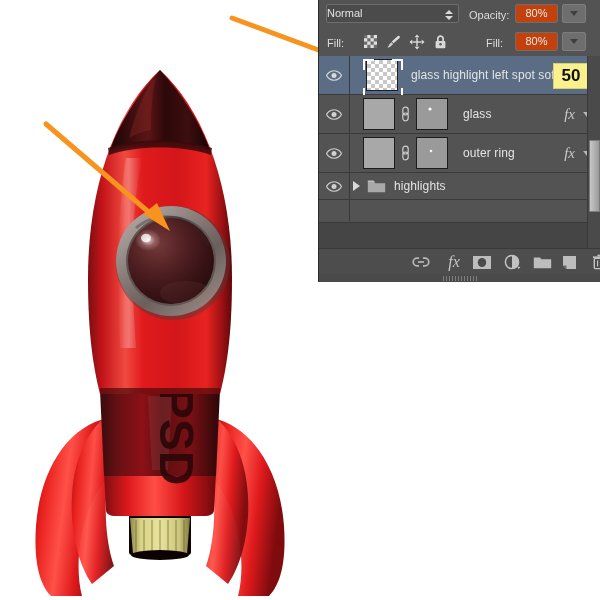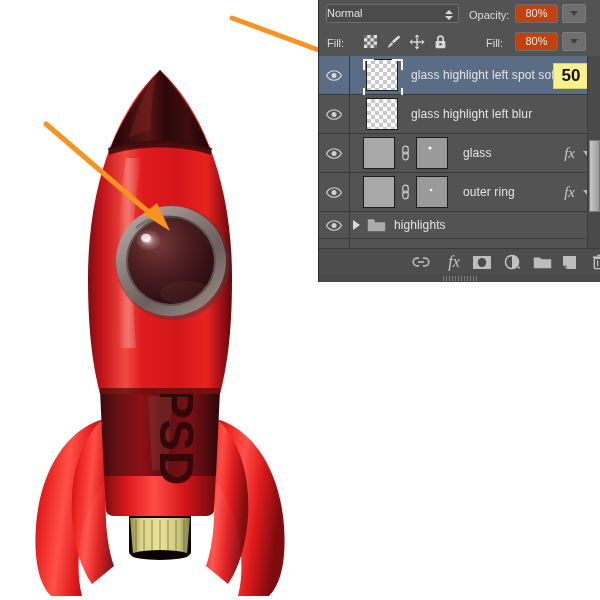--- a/index.html
+++ b/index.html
@@ -335,30 +335,20 @@
             <span class="tl"></span>
               <span class="tr"></span>
               <span class="bl"></span>
               <span class="br"></span>
           </span>
         </div>
         <div class="lname" style="left:92px;">glass highlight left spot soft</div>
         <div class="badge80">50</div>
       </div>
 
-      <div class="lrow">
-        <div class="eyecell">
-          <svg width="16" height="11" viewBox="0 0 16 11">
-            <path d="M8 0.7 C12 0.7 15 4 15.4 5.5 C15 7 12 10.3 8 10.3 C4 10.3 1 7 0.6 5.5 C1 4 4 0.7 8 0.7 Z" fill="none" stroke="#d0d0d0" stroke-width="1.1"></path>
-            <circle cx="8" cy="5.5" r="2.5" fill="#d0d0d0"></circle>
-          </svg>
-        </div>
-        <div class="thumb" style="left:47px;"></div>
-        <div class="lname" style="left:92px;">glass highlight left blur</div>
-      </div>
 
       <div class="lrow">
         <div class="eyecell">
           <svg width="16" height="11" viewBox="0 0 16 11">
             <path d="M8 0.7 C12 0.7 15 4 15.4 5.5 C15 7 12 10.3 8 10.3 C4 10.3 1 7 0.6 5.5 C1 4 4 0.7 8 0.7 Z" fill="none" stroke="#d0d0d0" stroke-width="1.1"></path>
             <circle cx="8" cy="5.5" r="2.5" fill="#d0d0d0"></circle>
           </svg>
         </div>
         <div class="thumb solid" style="left:44px;"></div>
         <span class="linkchain" style="left:81px;">

